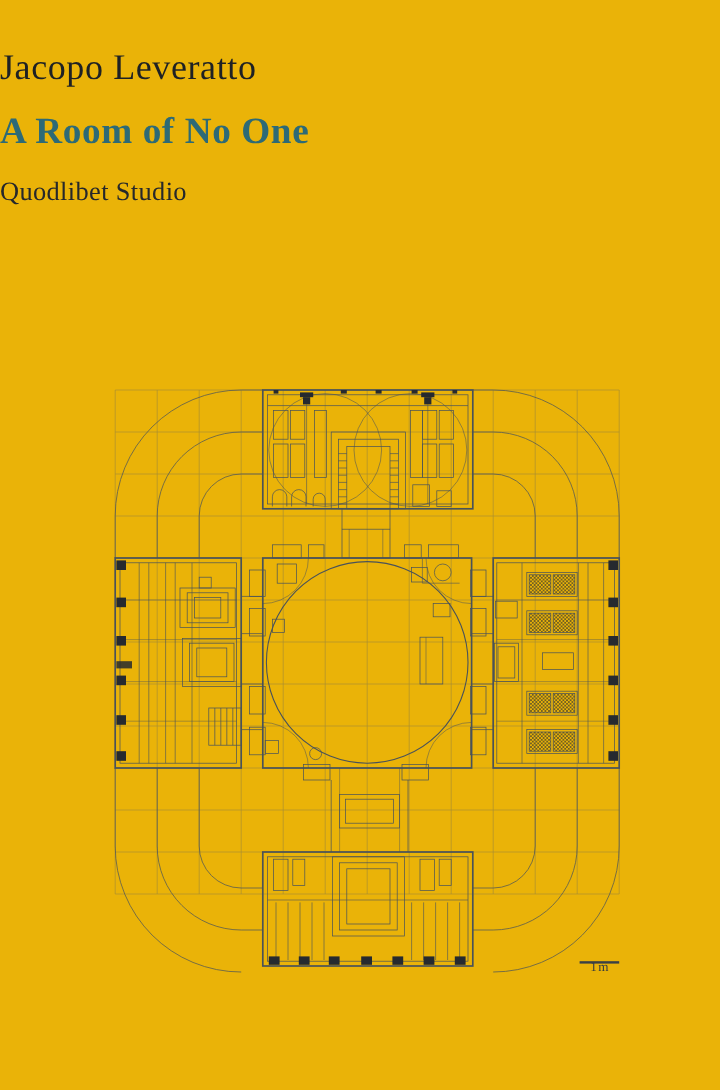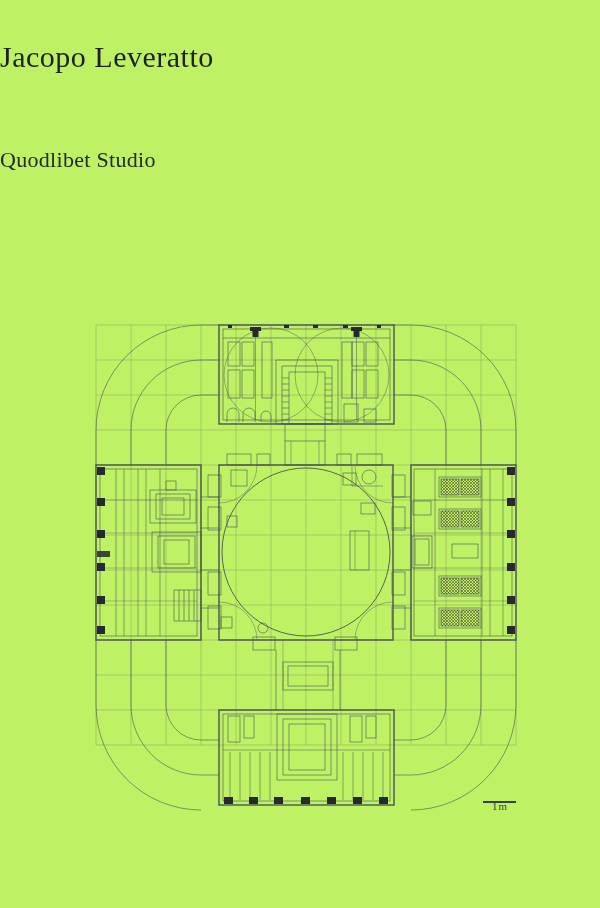--- a/index.html
+++ b/index.html
@@ -1,18 +1,18 @@
 <!DOCTYPE html>
 <html><head>
 <meta charset="utf-8">
 <style>
   html,body{margin:0;padding:0;}
   body{width:600px;height:908px;overflow:hidden;background:#e8e8e8;}
   .cover{
-    position:relative;width:600px;height:908px;background:#bef264;
+    position:relative;width:600px;height:908px;background:#eab308;
     font-family:"Liberation Serif", serif;
   }
   .author{
     position:absolute;top:40px;left:0;width:600px;
     font-size:30px;letter-spacing:0.5px;color:#1e2124;font-weight:400;
   }
   .title{
     position:absolute;top:91px;left:0;width:600px;
     font-size:31px;letter-spacing:0.5px;color:#2d6a76;font-weight:700;
   }
@@ -28,20 +28,21 @@
   .scale-bar{
     position:absolute;top:801px;left:483px;width:33px;height:2px;background:#3a4046;
   }
 </style>
 </head>
 <body>
 
 <div class="cover">
 
   <div class="author">Jacopo Leveratto</div>
+  <div class="title">A Room of No One</div>
   <div class="publisher">Quodlibet Studio</div>
 
   <svg class="plan-svg" width="600" height="908" viewBox="0 0 600 908" fill="none">
     <defs>
       <pattern id="xh" width="3" height="3" patternUnits="userSpaceOnUse">
         <path d="M0 3 L3 0 M0 0 L3 3" stroke="#45402a" stroke-width="0.55"></path>
       </pattern>
     </defs>
 
     <g stroke="#6f6b58" stroke-width="0.5" opacity="0.6">

